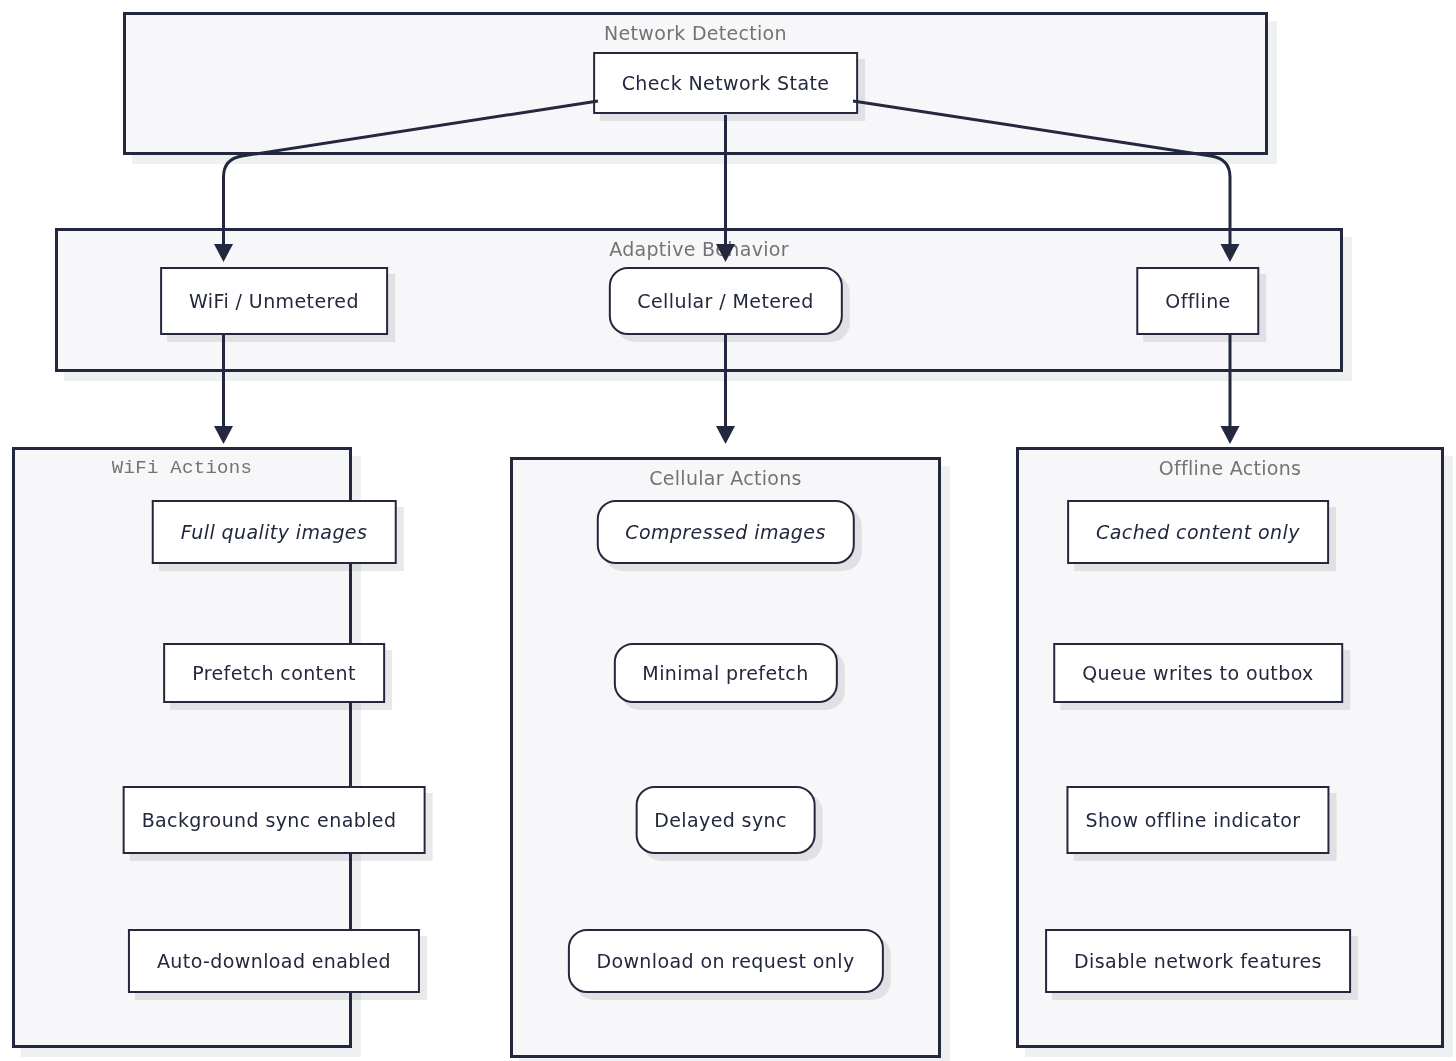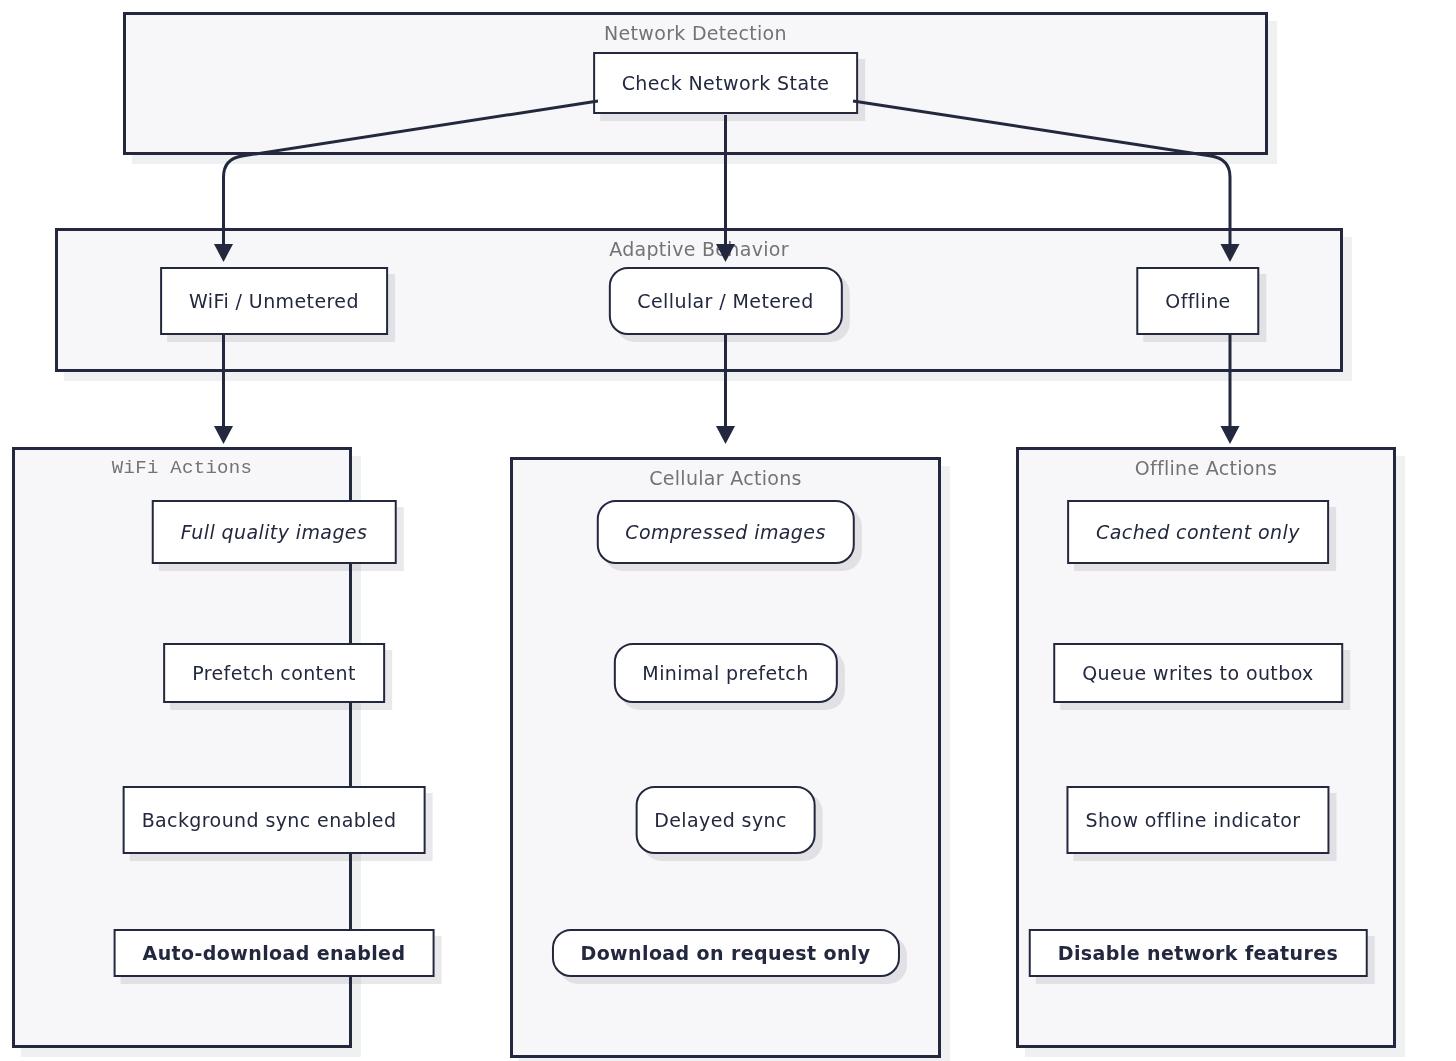--- a/index.html
+++ b/index.html
@@ -47,28 +47,28 @@
     left: 0; top: 0;
     width: 1456px; height: 1061px;
     z-index: 10;
     pointer-events: none;
   }
   
   .cl-1 { left: 123px; top: 12px;  width: 1145px; height: 143px; }
   .cl-2 { left: 55px;  top: 228px; width: 1288px; height: 144px; }
   .cl-3 { left: 12px;  top: 447px; width: 340px;  height: 601px; font-family: Liberation Mono, monospace; }
   .cl-4 { left: 510px; top: 457px; width: 431px;  height: 601px; }
-  .cl-5 { left: 1016px;top: 447px; width: 380px;  height: 601px; }
+  .cl-5 { left: 1016px;top: 447px; width: 428px;  height: 601px; }
   
   .n-check { left: 725.5px; top: 52px; height: 62px; }
   .row-mid { top: 267px; height: 68px; }
   .r1 { top: 500px; height: 64px; font-style: italic; }
   .r2 { top: 643px; height: 60px; }
   .r3 { top: 786px; height: 68px; padding-left: 17px; }
-  .r4 { top: 929px; height: 48px; font-weight: bold; }
+  .r4 { top: 929px; height: 64px; }
   .col-a { left: 226px; margin-left: 48px; }
   .col-b { left: 725.5px; border-radius: 19px; }
   .col-c { left: 1198px; text-align: right; }
 </style>
 </head>
 <body>
 
 <div class="canvas">
 
   <section class="cluster cl-1">

